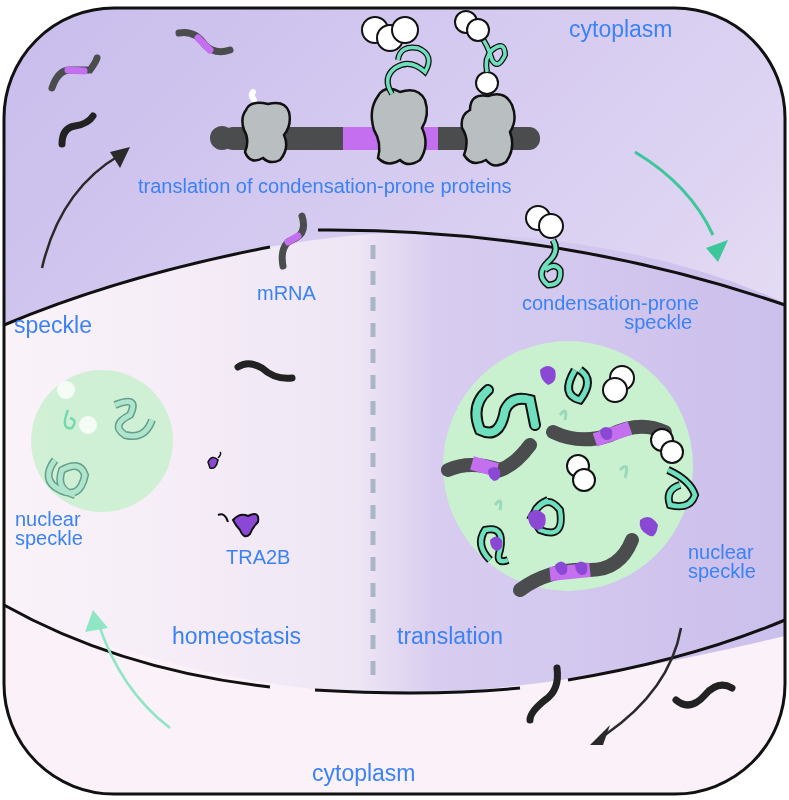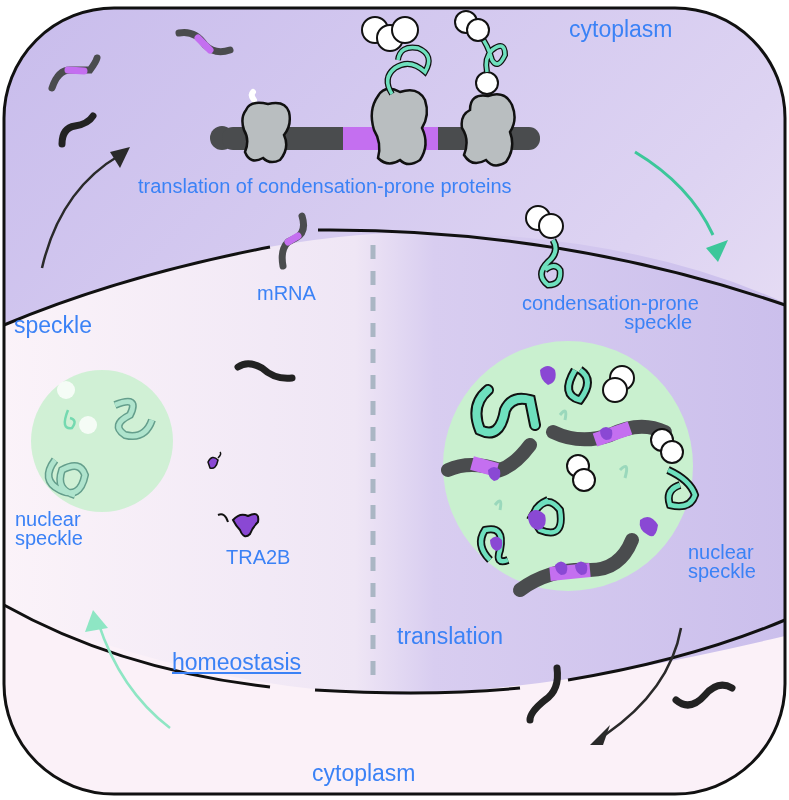--- a/index.html
+++ b/index.html
@@ -189,16 +189,16 @@
 </div>
 <div class="lbl sm" style="left:15px;top:510px;">
   <div>nuclear</div>
   <div>speckle</div>
 </div>
 <div class="lbl sm" style="left:226px;top:548px;text-align:right;">TRA2B</div>
 <div class="lbl sm" style="left:688px;top:543px;">
   <div>nuclear</div>
   <div>speckle</div>
 </div>
-<div class="lbl big" style="left:172px;top:651px;text-decoration:underline;">homeostasis</div>
+<div class="lbl big" style="left:172px;top:625px;">homeostasis</div>
 <div class="lbl big" style="left:397px;top:625px;">translation</div>
 <div class="lbl big" style="left:312px;top:762px;">cytoplasm</div>
 </div>
 
 </body></html>

